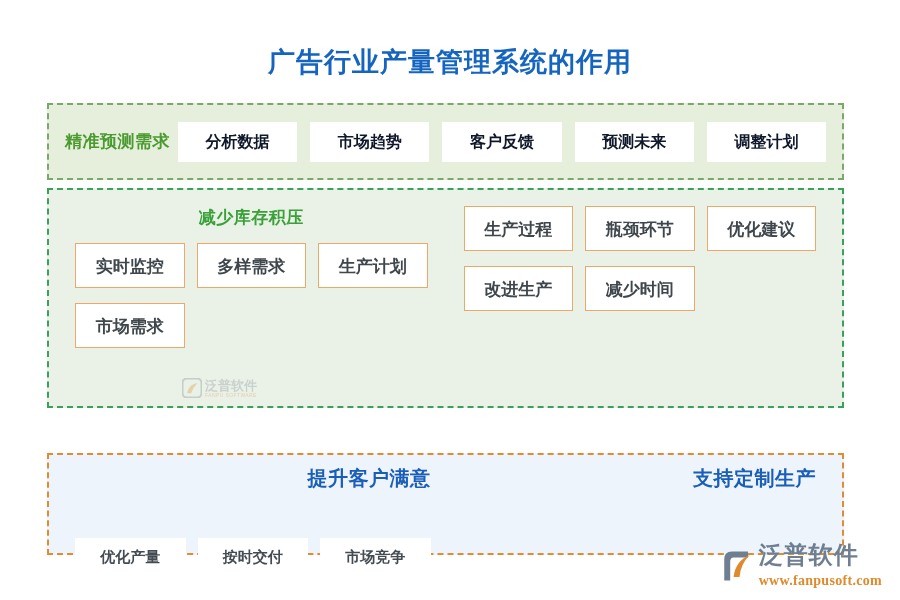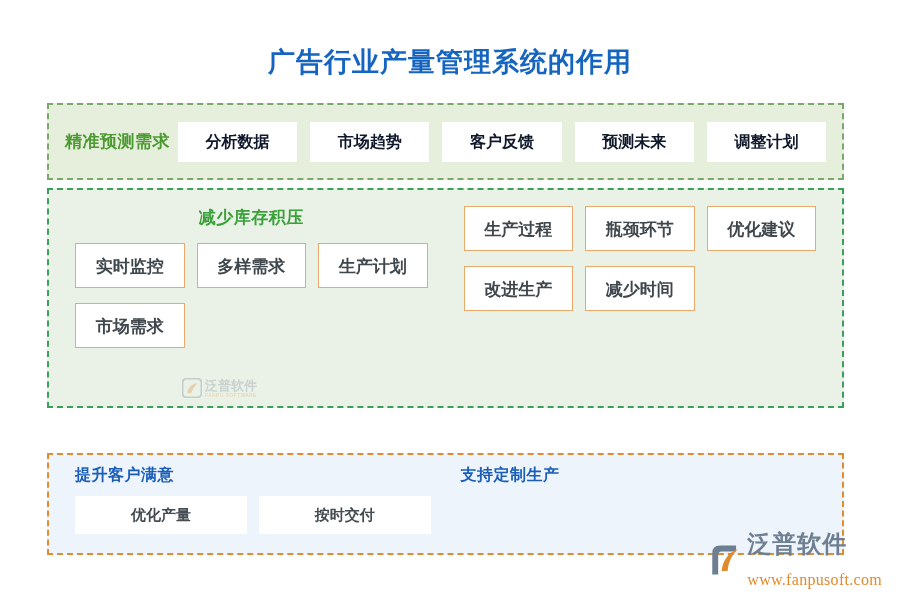--- a/index.html
+++ b/index.html
@@ -123,30 +123,31 @@
   .section-blue {
     top: 453px;
     height: 102px;
     background: #eef4fb;
     border: 2px dashed #e08c32;
     padding: 10px 26px 10px 26px;
     display: flex;
     gap: 30px;
   }
   .col-header-blue {
-    text-align: left;
+    text-align: right;
     color: #1a5eb8;
-    font-size: 16px;
+    font-size: 20px;
     font-weight: bold;
     margin-bottom: 10px;
     letter-spacing: .5px;
   }
   .row3 {
     display: flex;
     gap: 12px;
+    margin-top: 36px;
   }
   .chip-small {
     flex: 1;
     background: #ffffff;
     height: 38px;
     line-height: 38px;
     text-align: center;
     font-size: 15px;
     color: #444c52;
     font-weight: bold;
@@ -195,26 +196,26 @@
     flex-direction: column;
     line-height: 1;
   }
   .brand-name {
     font-size: 24px;
     font-weight: bold;
     color: #6f7f92;
     letter-spacing: 1px;
   }
   .brand-url {
-    font-size: 16px;
+    font-size: 14px;
     color: #e08a2e;
     font-family: "Liberation Serif", "DejaVu Serif", serif;
-    font-weight: normal;
+    font-weight: bold;
     letter-spacing: .3px;
-    margin-top: 16px;
+    margin-top: 7px;
   }
 </style>
 </head>
 <body>
 
 <div class="page">
 
   <div class="page-title">广告行业产量管理系统的作用</div>
 
   <div class="section section-forecast">
@@ -252,20 +253,21 @@
 
   </div>
 
   <div class="section section-blue">
 
     <div class="col">
       <div class="col-header-blue">提升客户满意</div>
       <div class="row3">
         <div class="chip-small">优化产量</div>
         <div class="chip-small">按时交付</div>
+        <div class="chip-small">市场竞争</div>
       </div>
     </div>
 
     <div class="col">
       <div class="col-header-blue">支持定制生产</div>
     </div>
 
   </div>
 
   <div class="watermark">

